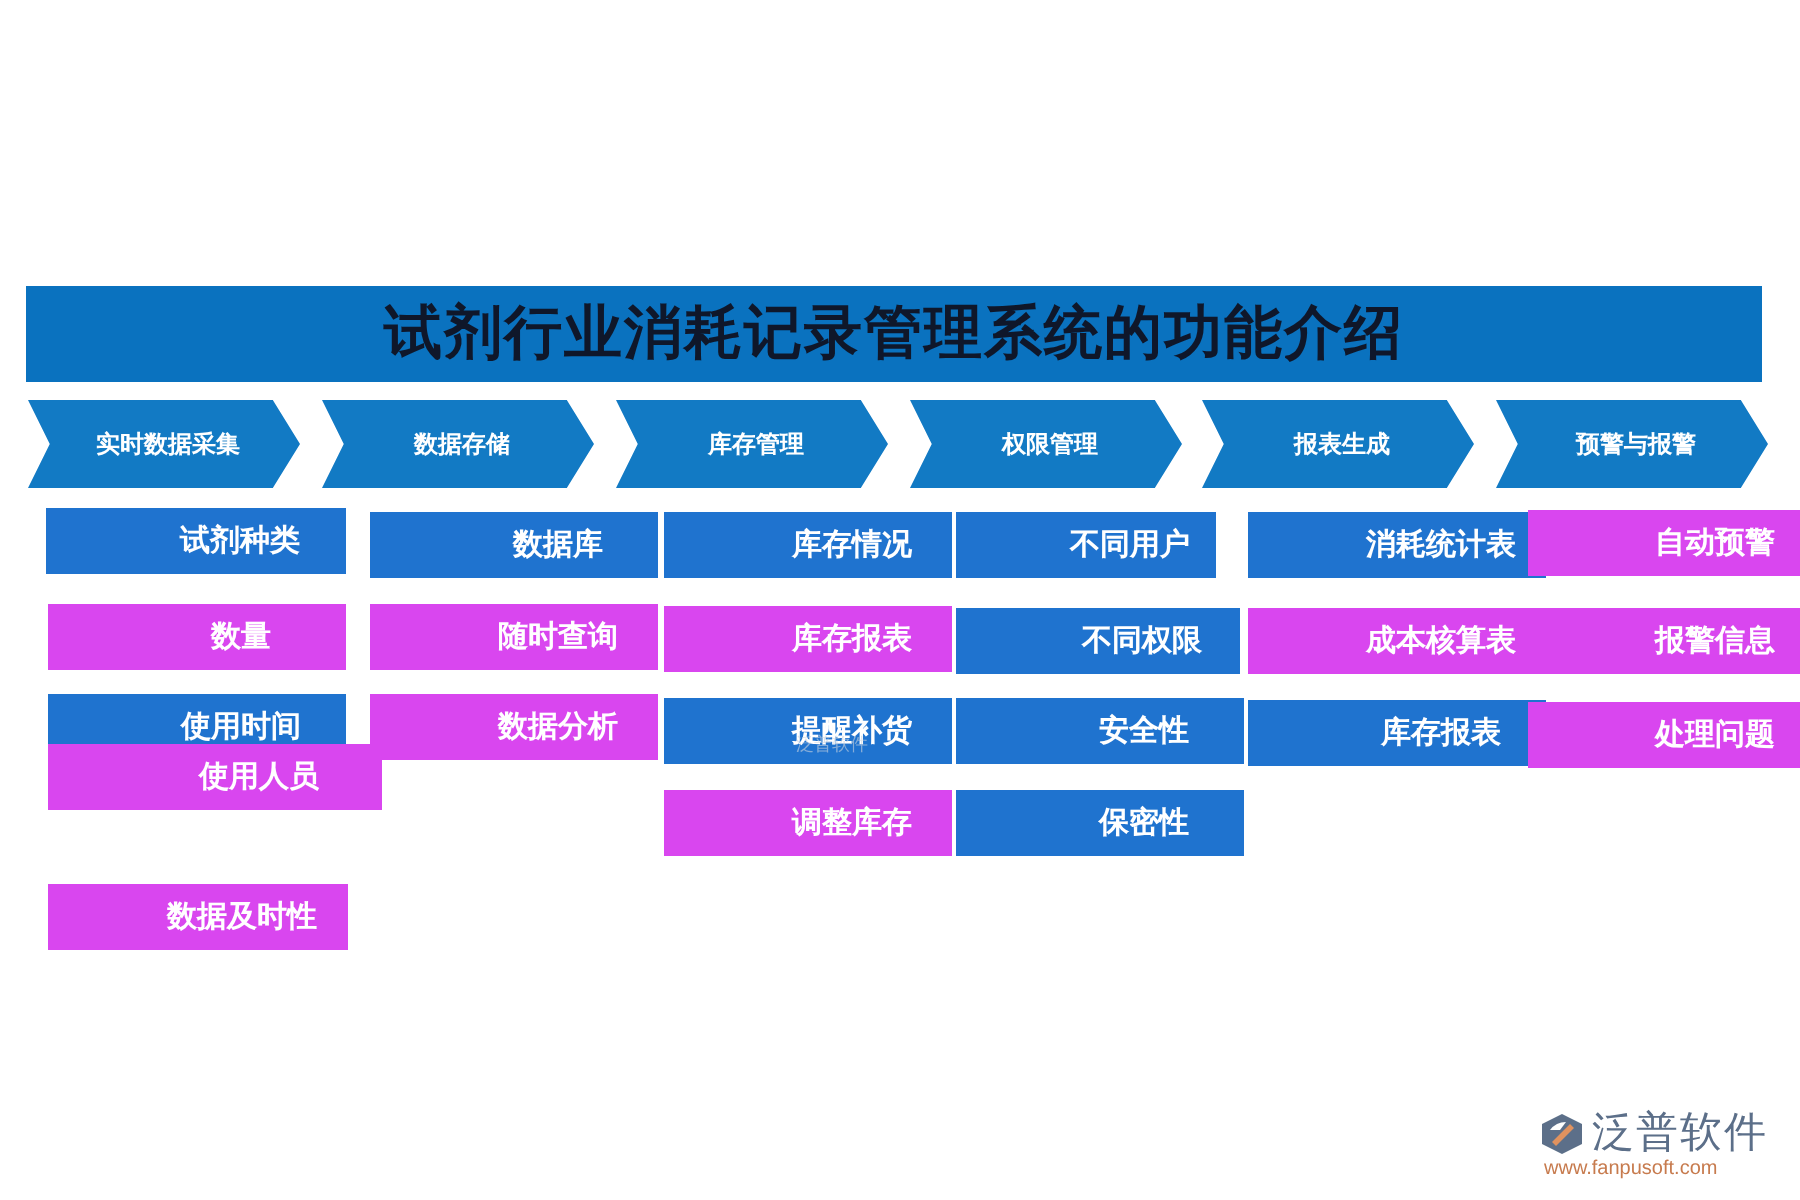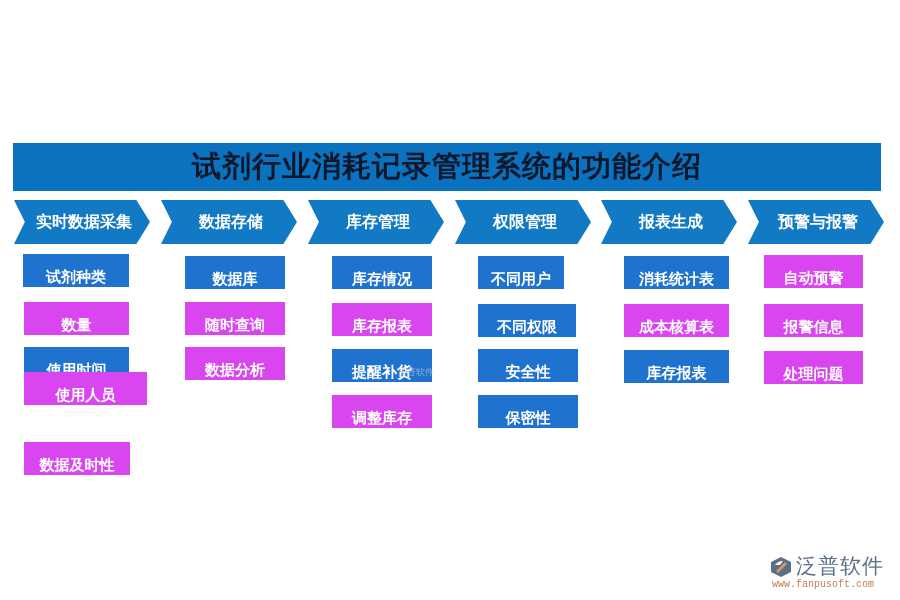--- a/index.html
+++ b/index.html
@@ -4,31 +4,31 @@
 <style>
   html, body { margin:0; padding:0; }
   body { width:900px; height:600px; background:#ffffff; position:relative; overflow:hidden;
          font-family: "DejaVu Sans", "Liberation Sans", sans-serif; }
   .title-bar { position:absolute; left:13px; top:143px; width:868px; height:48px; background:#0a72bf;
                display:flex; align-items:center; justify-content:center; }
   .title-bar span { color:#0f172a; font-size:29px; font-weight:bold; letter-spacing:1px; }
   .chev { position:absolute; top:200px; height:44px; width:136px; background:#127ac4;
           clip-path: polygon(0 0, 90% 0, 100% 50%, 90% 100%, 0 100%, 8% 50%);
           display:flex; align-items:center; justify-content:center; }
-  .chev span { color:#fff; font-size:16px; font-weight:bold; padding-left:4px; }
-  .box { position:absolute; height:33px; display:flex; align-items:flex-end; justify-content:center; }
+  .chev span { color:#fff; font-size:12px; font-weight:bold; padding-left:4px; }
+  .box { position:absolute; height:33px; display:flex; align-items:center; justify-content:center;padding-left:44px; }
   .box span { color:#fff; font-size:15px; font-weight:bold; }
   .blue { background:#1f73cf; }
   .teal { background:#d946ef; }
   .wm { position:absolute; left:398px; top:366px; font-size:9px; color:#c9d3de; opacity:.6; }
   .logo { position:absolute; left:768px; top:552px; width:126px; height:42px; }
   .logo-mark { position:absolute; left:2px; top:4px; width:22px; height:22px; }
   .logo-text { position:absolute; left:28px; top:0px; font-size:21px; color:#5c6f89; letter-spacing:1px; }
   .logo-url { position:absolute; left:4px; top:27px; font-size:10px; color:#c77b4e;
-              font-family:Liberation Mono, monospace; }
+              font-family:Liberation Sans, sans-serif; }
 </style>
 </head>
 <body>
 
 <div class="title-bar">
   <span>试剂行业消耗记录管理系统的功能介绍</span>
 </div>
 
 <div id="diagram">
     <div class="chev" style="left: 14px;">

